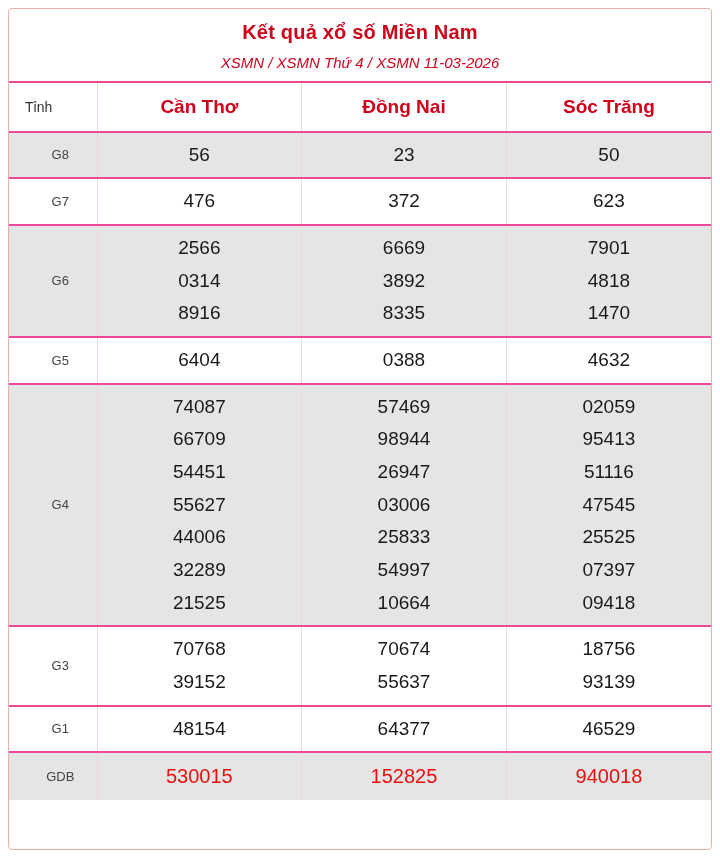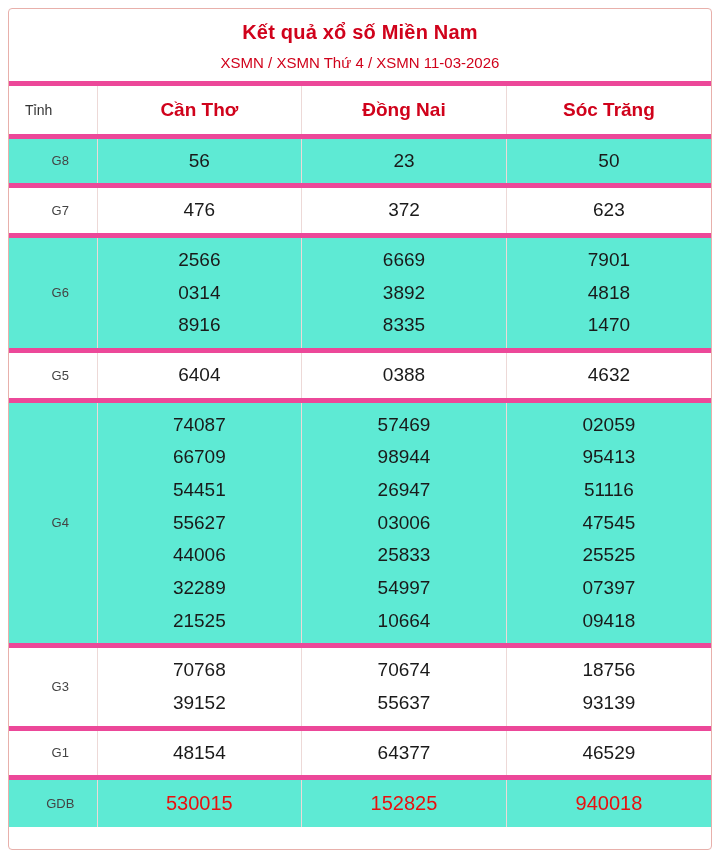--- a/index.html
+++ b/index.html
@@ -38,32 +38,33 @@
     color: #d0021b;
     letter-spacing: 0.2px;
     line-height: 1.3;
     text-align: center;
   }
   .subtitle {
     margin-top: 8px;
     font-size: 15px;
     color: #d0021b;
     line-height: 1.3;
+    font-style: italic;
   }
   .subtitle .sep {
     color: #d0021b;
   }
   table.results {
     width: 100%;
     border-collapse: collapse;
     table-layout: fixed;
   }
   table.results th,
   table.results td {
-    border-top: 5px solid #ec4899;
+    border-top: 2px solid #ec4899;
     border-right: 1px solid #edd9d7;
     text-align: center;
     vertical-align: middle;
     margin-top: 19px;
   }
   table.results th:last-child,
   table.results td:last-child {
     border-right: none;
   }
   thead th {
@@ -88,21 +89,21 @@
     padding-left: 16px;
   }
   td.nums {
     font-size: 19px;
     font-weight: normal;
     color: #1a1a1a;
     padding: 6px 4px;
     line-height: 1.72;
   }
   tr.shaded td {
-    background: #5eead4;
+    background: #e5e5e5;
   }
   tr.gdb td.nums {
     color: #e8110f;
     font-size: 20px;
   }
   tr.gdb td.rowlabel {
     font-size: 13px;
   }
   .num-line { display: block; }
 </style>

